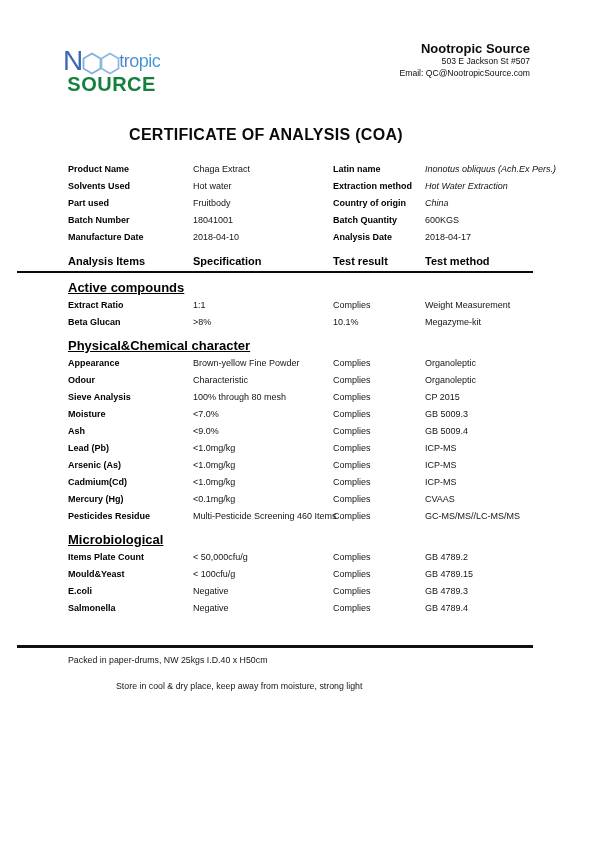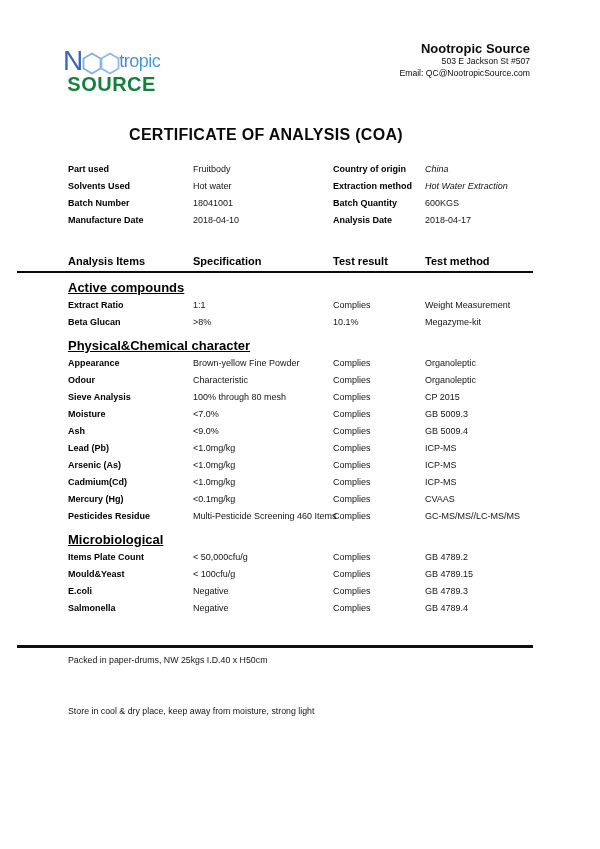--- a/index.html
+++ b/index.html
@@ -49,21 +49,21 @@
   .thead { position:relative; height:15px; }
   .thead .cell { line-height:15px; font-size:11px; font-weight:bold; color:#000; }
   .hline { height:2px; background:#0a0a0a; width:516px; margin-top:2px; }
   .section-title { margin-top:8px; height:16px; line-height:14px; padding-left:51px;
     font-size:13px; font-weight:bold; text-decoration:underline; color:#000; white-space:nowrap; }
 
   
   .footer-line { position:absolute; top:645px; left:17px; width:516px; height:2.5px; background:#101010; }
   .foot-note { position:absolute; left:68px; font-size:8.8px; color:#141414; white-space:nowrap; }
   .note1 { top:655px; }
-  .note2 { top:706px; }
+  .note2 { top:681px;margin-left:48px; }
 </style>
 </head>
 <body>
 
 <div class="page">
 
   <div class="logo">
     <div class="logo-line1">
       <span class="logo-n">N</span>
       <svg class="logo-hex" width="20" height="23" viewBox="0 0 20 23">
@@ -80,30 +80,36 @@
   <div class="company">
     <div class="co-name">Nootropic Source</div>
     <div>503 E Jackson St #507</div>
     <div>Email: QC@NootropicSource.com</div>
   </div>
 
   <div class="doc-title">CERTIFICATE OF ANALYSIS (COA)</div>
 
   <div class="col-area product-info">
     <div class="trow">
+      <span class="cell c1">Product Name</span>
+      <span class="cell c2">Chaga Extract</span>
+      <span class="cell c3 c1">Latin name</span>
+      <span class="cell c4 italic">Inonotus obliquus (Ach.Ex Pers.)</span>
+    </div>
+    <div class="trow">
+      <span class="cell c1">Solvents Used</span>
+      <span class="cell c2">Hot water</span>
+      <span class="cell c3 c1">Extraction method</span>
+      <span class="cell c4 italic">Hot Water Extraction</span>
+    </div>
+    <div class="trow">
       <span class="cell c1">Part used</span>
       <span class="cell c2">Fruitbody</span>
       <span class="cell c3 c1">Country of origin</span>
       <span class="cell c4 italic">China</span>
-    </div>
-    <div class="trow">
-      <span class="cell c1">Solvents Used</span>
-      <span class="cell c2">Hot water</span>
-      <span class="cell c3 c1">Extraction method</span>
-      <span class="cell c4 italic">Hot Water Extraction</span>
     </div>
     <div class="trow">
       <span class="cell c1">Batch Number</span>
       <span class="cell c2">18041001</span>
       <span class="cell c3 c1">Batch Quantity</span>
       <span class="cell c4">600KGS</span>
     </div>
     <div class="trow">
       <span class="cell c1">Manufacture Date</span>
       <span class="cell c2">2018-04-10</span>

